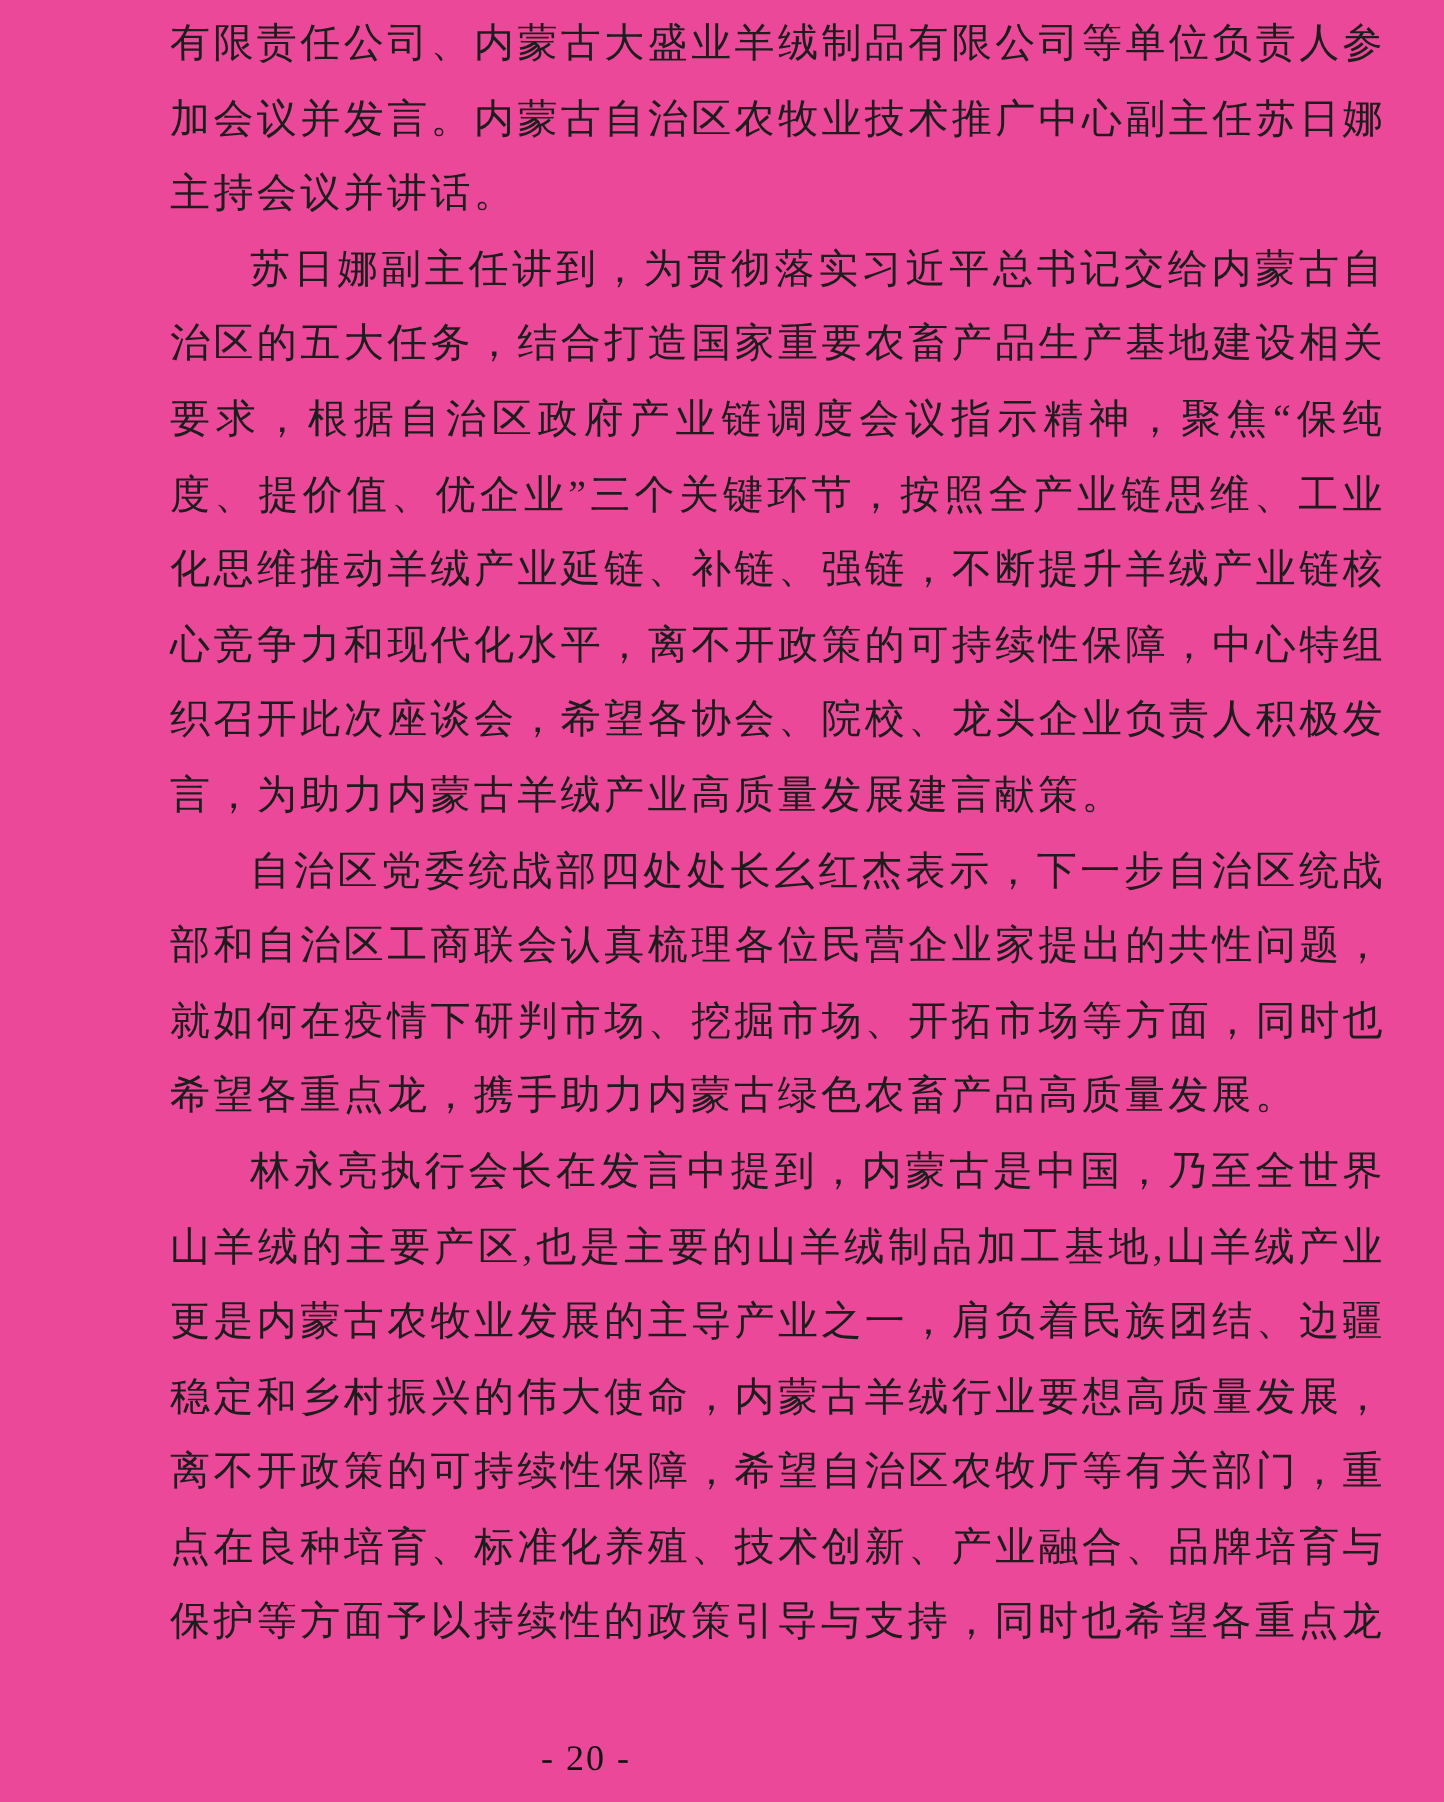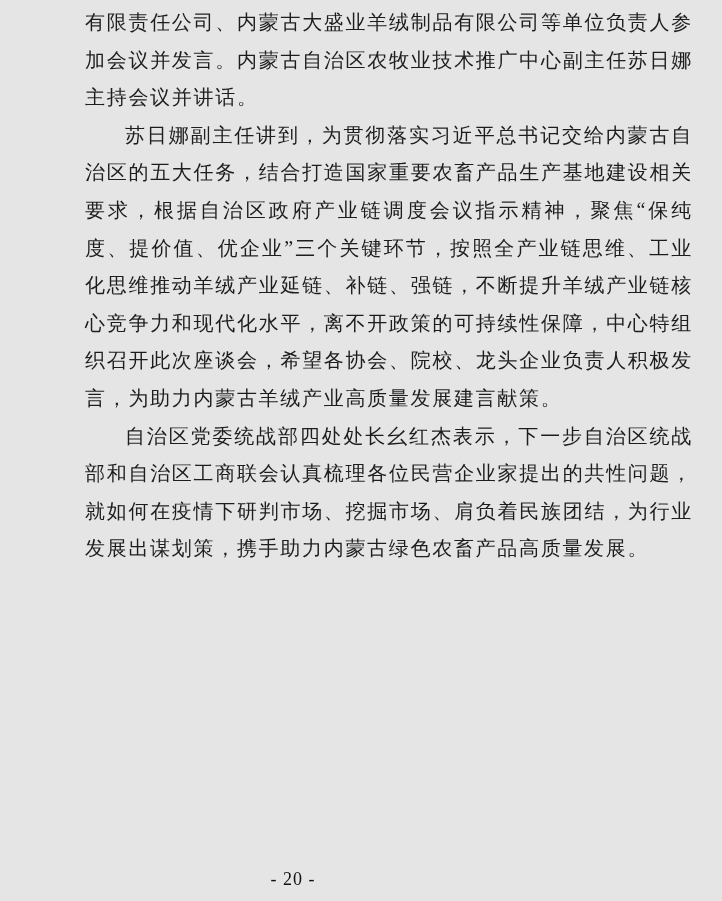--- a/index.html
+++ b/index.html
@@ -9,21 +9,21 @@
   body {
     width: 722px;
     height: 901px;
     background: #ffffff;
     position: relative;
     overflow: hidden;
   }
   .page {
     position: absolute;
     inset: 0;
-    background: #e5e5e5;
+    background: #ec4899;
   }
   .content {
     position: absolute;
     left: 85px;
     top: 4px;
     width: 608px;
     font-family: "Liberation Serif", "DejaVu Serif", serif;
     font-size: 20px;
     line-height: 37.6px;
     color: #1d1d1d;
@@ -53,18 +53,19 @@
     letter-spacing: 1px;
   }
 </style>
 </head>
 <body>
 
 <div class="page">
   <div class="content" id="paragraphs">
       <p class="para">有限责任公司、内蒙古大盛业羊绒制品有限公司等单位负责人参加会议并发言。内蒙古自治区农牧业技术推广中心副主任苏日娜主持会议并讲话。</p>
       <p class="para indent">苏日娜副主任讲到，为贯彻落实习近平总书记交给内蒙古自治区的五大任务，结合打造国家重要农畜产品生产基地建设相关要求，根据自治区政府产业链调度会议指示精神，聚焦“保纯度、提价值、优企业”三个关键环节，按照全产业链思维、工业化思维推动羊绒产业延链、补链、强链，不断提升羊绒产业链核心竞争力和现代化水平，离不开政策的可持续性保障，中心特组织召开此次座谈会，希望各协会、院校、龙头企业负责人积极发言，为助力内蒙古羊绒产业高质量发展建言献策。</p>
-      <p class="para indent">自治区党委统战部四处处长幺红杰表示，下一步自治区统战部和自治区工商联会认真梳理各位民营企业家提出的共性问题，就如何在疫情下研判市场、挖掘市场、肩负着民族团结，为行业发展出谋划策，携手助力内蒙古绿色农畜产品高质量发展。</p>
+      <p class="para indent">自治区党委统战部四处处长幺红杰表示，下一步自治区统战部和自治区工商联会认真梳理各位民营企业家提出的共性问题，就如何在疫情下研判市场、挖掘市场、开拓市场等方面，同时也希望各重点龙，携手助力内蒙古绿色农畜产品高质量发展。</p>
+      <p class="para indent">林永亮执行会长在发言中提到，内蒙古是中国，乃至全世界山羊绒的主要产区,也是主要的山羊绒制品加工基地,山羊绒产业更是内蒙古农牧业发展的主导产业之一，肩负着民族团结、边疆稳定和乡村振兴的伟大使命，内蒙古羊绒行业要想高质量发展，离不开政策的可持续性保障，希望自治区农牧厅等有关部门，重点在良种培育、标准化养殖、技术创新、产业融合、品牌培育与保护等方面予以持续性的政策引导与支持，同时也希望各重点龙</p>
     </div>
   <div class="footer">
     <span class="page-number">- 20 -</span>
   </div>
 </div>
 
 </body></html>

